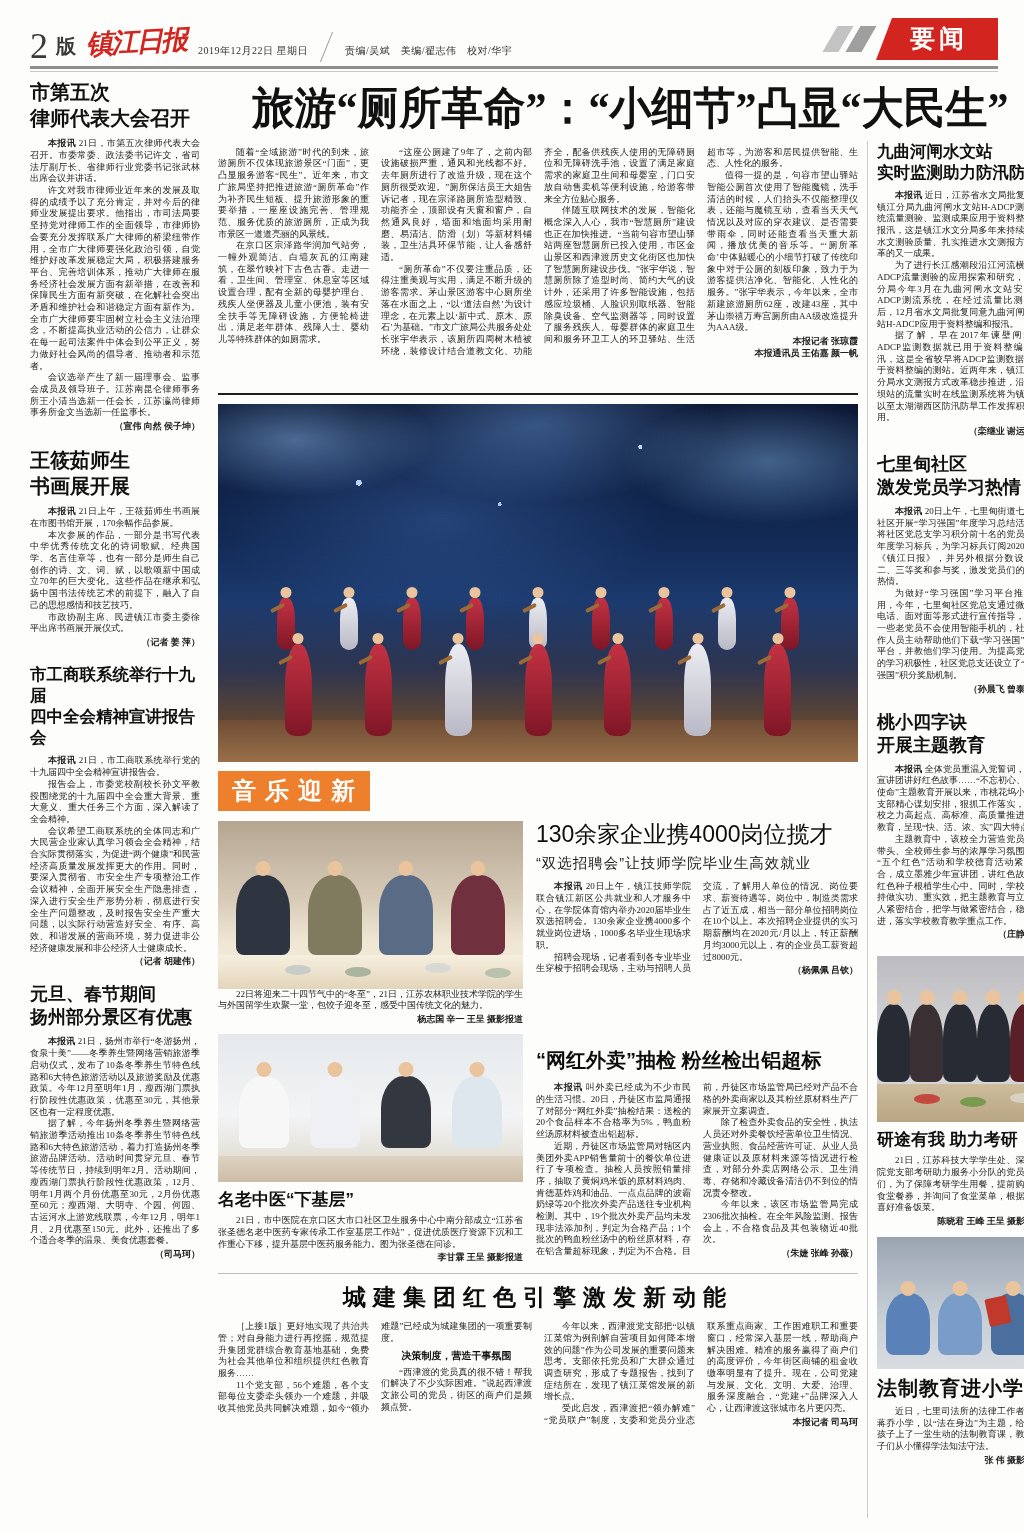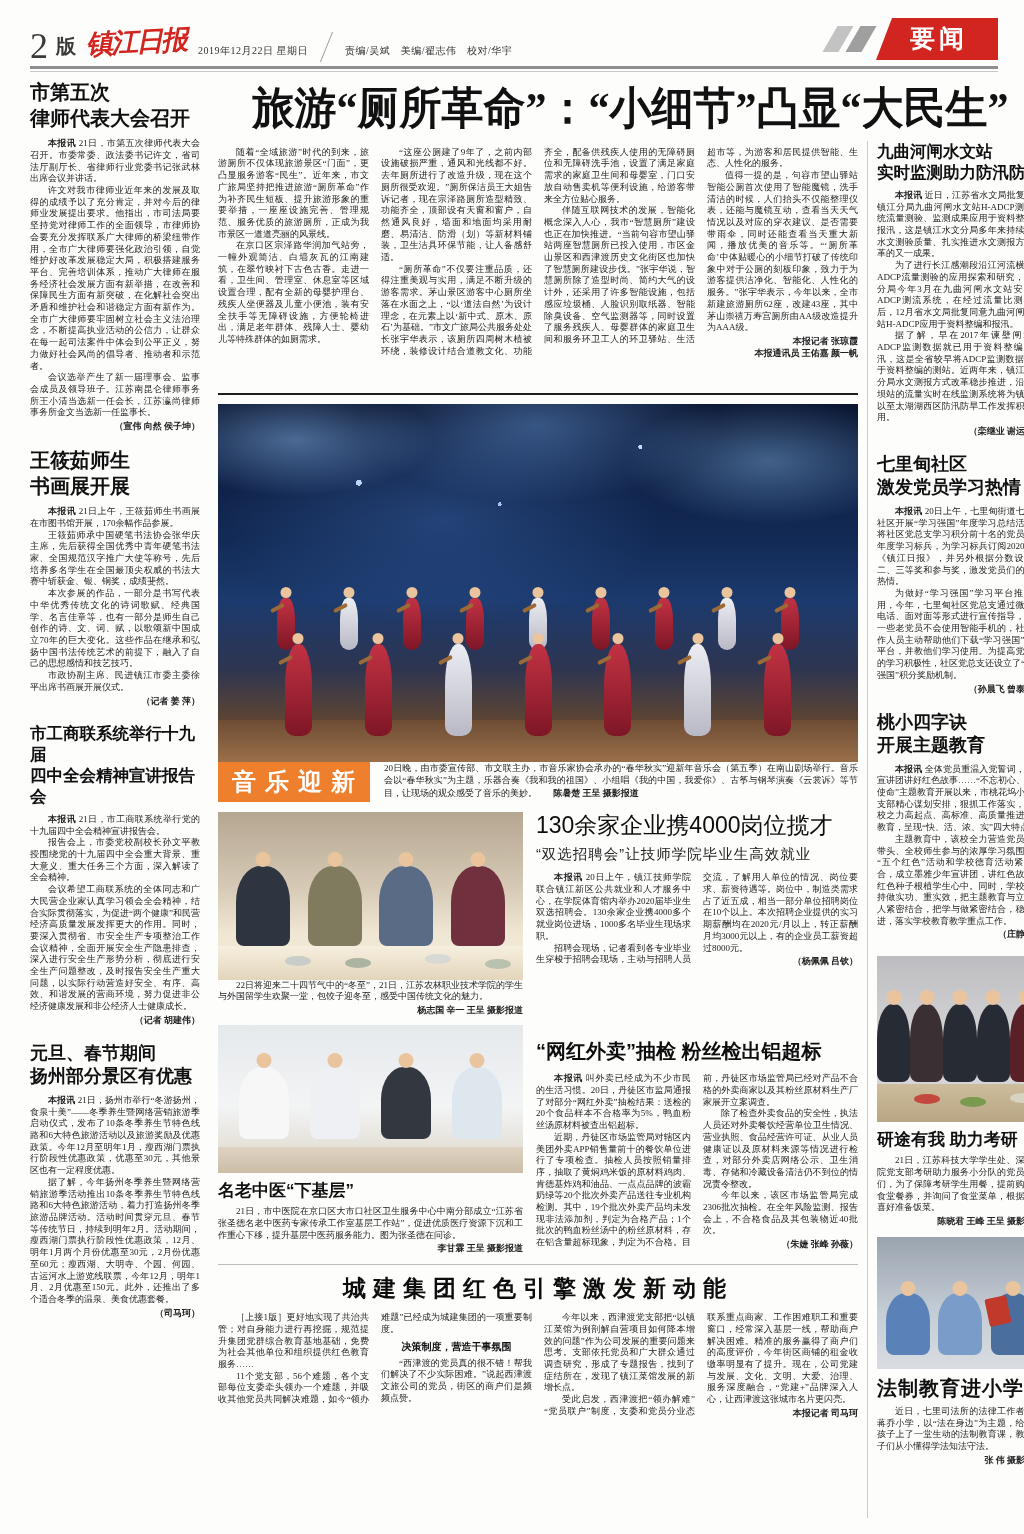--- a/index.html
+++ b/index.html
@@ -50,21 +50,21 @@
   .t20 { font-size:20px; } .t18 { font-size:18px; } .t17 { font-size:16.5px; }
   .news { margin-bottom:16px; }
 
   .cols4 { column-count:4; column-gap:12px; overflow:hidden; }
   .cols2 { column-count:2; column-gap:12px; overflow:hidden; }
   .main-cols { height:238px; margin-top:6px; }
   .rule-dark { border-top:2px solid #1e1e1e; margin-top:8px; }
   .rule-thin { border-top:1px solid #bdbdbd; margin:10px 0 8px; }
 
   
-  .caption-row { display:flex; gap:14px; align-items:flex-start;justify-content:space-between; }
+  .caption-row { display:flex; gap:14px; margin-top:9px; align-items:flex-start;justify-content:space-between; }
   .badge-music { flex:none; background:var(--badge-orange,#ee7f2d); color:#fff; width:152px; height:40px;
                  font-family:"Liberation Sans",sans-serif; font-weight:bold; font-size:24px;
                  letter-spacing:9px; display:flex; align-items:center; justify-content:center; padding-left:8px; }
   .caption-text { font-size:9px; line-height:12.5px; text-align:justify; color:#222; }
   .cap-byline { font-weight:bold; padding-left:14px; }
 
   
   .sub-row { display:flex; gap:13px; margin-top:10px; }
   .sub-left { width:305px; flex:none; }
   .sub-right { width:322px; flex:none; }
@@ -186,21 +186,20 @@
         <p class="body"><b class="lead">本报讯  </b><span>21日，市第五次律师代表大会召开。市委常委、政法委书记许文，省司法厅副厅长、省律师行业党委书记张武林出席会议并讲话。</span></p>
         <p class="body">许文对我市律师业近年来的发展及取得的成绩予以了充分肯定，并对今后的律师业发展提出要求。他指出，市司法局要坚持党对律师工作的全面领导，市律师协会要充分发挥联系广大律师的桥梁纽带作用，全市广大律师要强化政治引领，自觉维护好改革发展稳定大局，积极搭建服务平台、完善培训体系，推动广大律师在服务经济社会发展方面有新举措，在改善和保障民生方面有新突破，在化解社会突出矛盾和维护社会和谐稳定方面有新作为。全市广大律师要牢固树立社会主义法治理念，不断提高执业活动的公信力，让群众在每一起司法案件中体会到公平正义，努力做好社会风尚的倡导者、推动者和示范者。</p>
         <p class="body">会议选举产生了新一届理事会、监事会成员及领导班子。江苏南昆仑律师事务所王小清当选新一任会长，江苏瀛尚律师事务所金文当选新一任监事长。</p>
         <p class="byline">（宣伟 向然 侯子坤）</p>
       </article>
 
       <article class="news">
         <h2 class="atitle t20">王筱茹师生
 书画展开展</h2>
         <p class="body"><b class="lead">本报讯  </b><span>21日上午，王筱茹师生书画展在市图书馆开展，170余幅作品参展。</span></p>
-        <p class="body">王筱茹师承中国硬笔书法协会张华庆主席，先后获得全国优秀中青年硬笔书法家、全国规范汉字推广大使等称号，先后培养多名学生在全国最顶尖权威的书法大赛中斩获金、银、铜奖，成绩斐然。</p>
         <p class="body">本次参展的作品，一部分是书写代表中华优秀传统文化的诗词歌赋、经典国学、名言佳章等，也有一部分是师生自己创作的诗、文、词、赋，以歌颂新中国成立70年的巨大变化。这些作品在继承和弘扬中国书法传统艺术的前提下，融入了自己的思想感情和技艺技巧。</p>
         <p class="body">市政协副主席、民进镇江市委主委徐平出席书画展开展仪式。</p>
         <p class="byline">（记者 姜 萍）</p>
       </article>
 
       <article class="news">
         <h2 class="atitle t17">市工商联系统举行十九届
 四中全会精神宣讲报告会</h2>
         <p class="body"><b class="lead">本报讯  </b><span>21日，市工商联系统举行党的十九届四中全会精神宣讲报告会。</span></p>
         <p class="body">报告会上，市委党校副校长孙文平教授围绕党的十九届四中全会重大背景、重大意义、重大任务三个方面，深入解读了全会精神。</p>
@@ -259,24 +258,20 @@
                 <span class="fig white"></span>
                 <span class="fig"></span>
                 <span class="fig"></span>
                 <span class="fig white"></span>
                 <span class="fig"></span>
             </div>
           </div>
 
           <div class="caption-row">
             <div class="badge-music">音乐迎新</div>
-            <div class="caption-text">
-              <span>20日晚，由市委宣传部、市文联主办，市音乐家协会承办的“春华秋实”迎新年音乐会（第五季）在南山剧场举行。音乐会以“春华秋实”为主题，乐器合奏《我和我的祖国》、小组唱《我的中国，我爱你》、古筝与钢琴演奏《云裳诉》等节目，让现场的观众感受了音乐的美妙。</span>
-              <b class="cap-byline">陈暑楚 王呈 摄影报道</b>
-            </div>
           </div>
 
           <div class="sub-row">
             <div class="sub-left">
 
               <div class="photo photo-dumpling">
                 <div class="people-row">
                   <span class="pb"></span>
                     <span class="pb"></span>
                     <span class="pb"></span>

